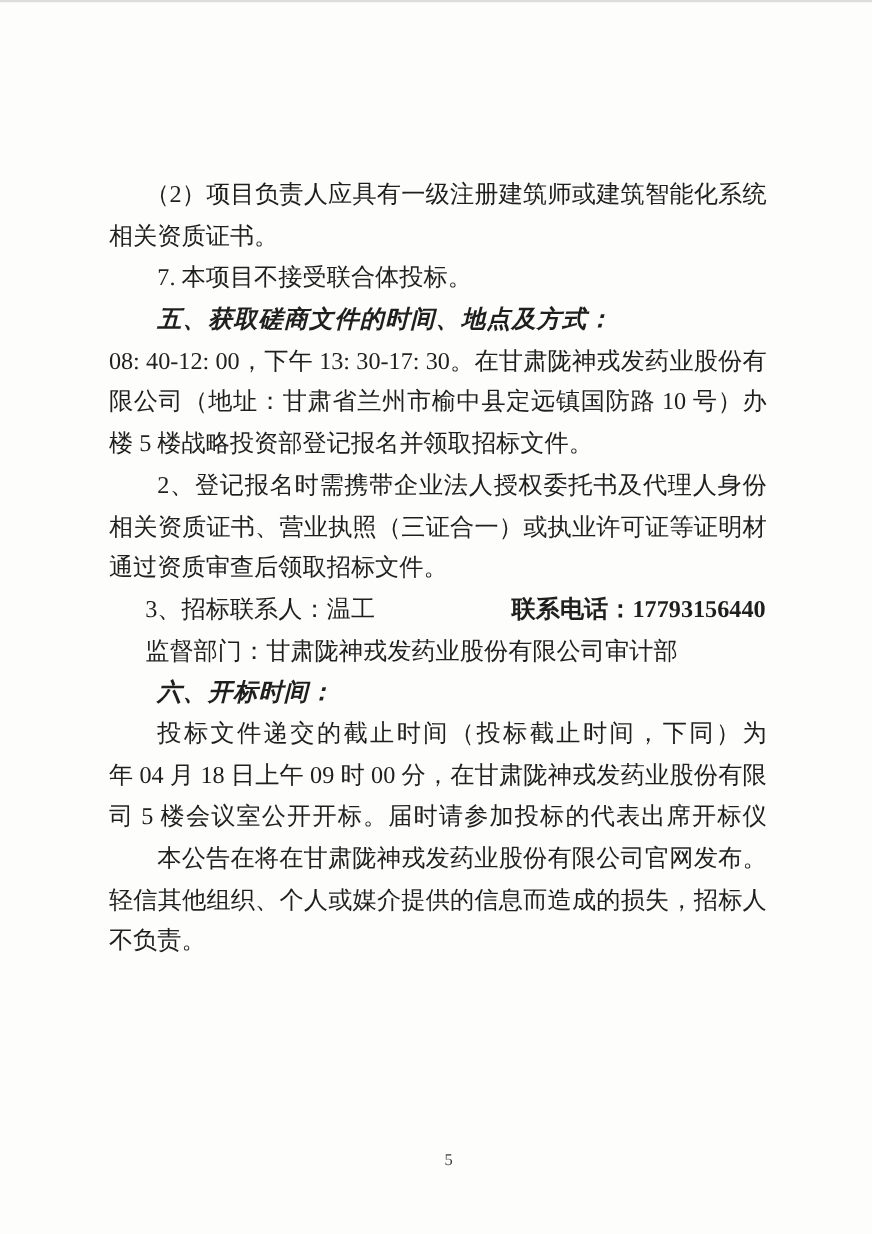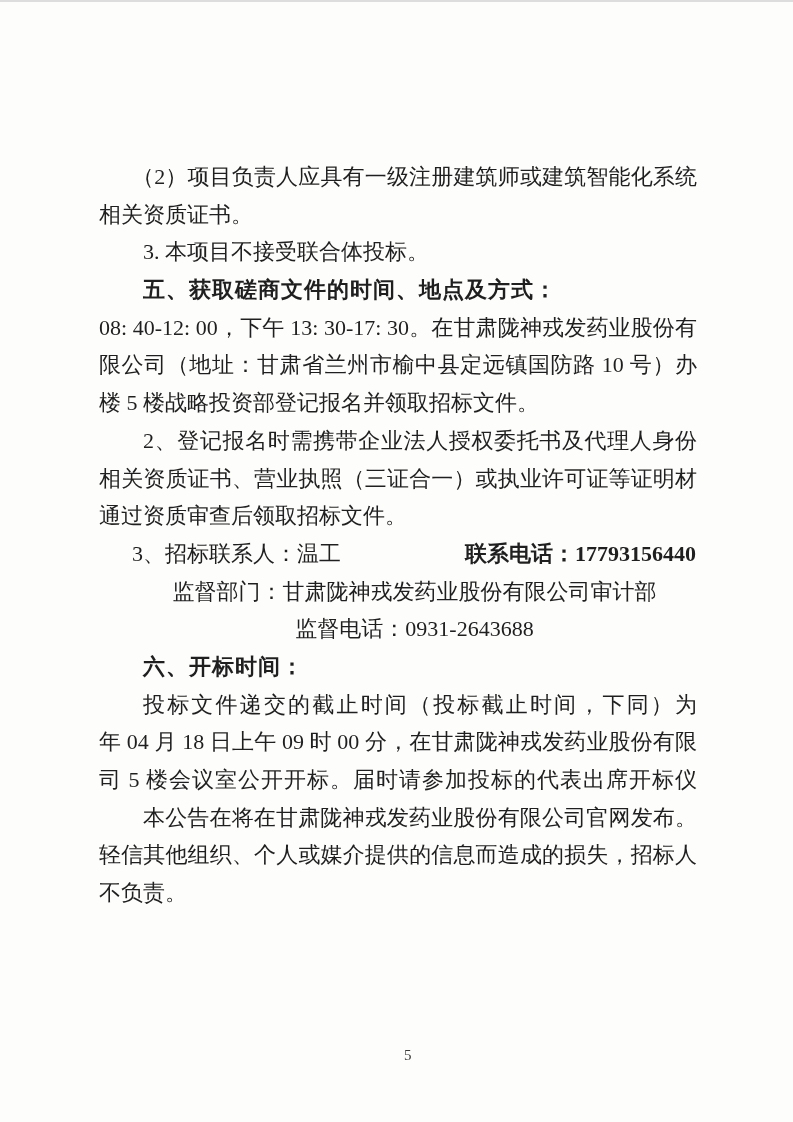--- a/index.html
+++ b/index.html
@@ -31,25 +31,26 @@
     width: 598px;
     font-size: 22px;
   }
   .ln {
     height: 37.7px;
     line-height: 37.7px;
     overflow: hidden;
     text-align: left;
   }
   .ind2  { text-indent: 44px; }
-  .ind15 { text-indent: 33px; text-align: center; }
+  .ind15 { text-indent: 33px; }
   .bold {
     font-weight: 700;
     font-family: "Liberation Sans", "DejaVu Sans", sans-serif;
     letter-spacing: 1px;
+    font-style: italic;
   }
   .fill {
     text-align: justify;
     text-align-last: justify;
   }
   .contact { position: relative; padding-left: 33px; }
   .contact .phone {
     position: absolute;
     left: 366px;
     top: 0;
@@ -66,37 +67,36 @@
 </style>
 </head>
 <body>
 
 <div class="page">
   <div class="scan-edge"></div>
 
   <div class="text-block">
     <div class="ln ind15 fill">（2）项目负责人应具有一级注册建筑师或建筑智能化系统设</div>
     <div class="ln">相关资质证书。</div>
-    <div class="ln ind2">3. 本项目不接受联合体投标。</div>
+    <div class="ln ind2">7. 本项目不接受联合体投标。</div>
 
     <div class="ln ind2 bold">五、获取磋商文件的时间、地点及方式：</div>
     <div class="ln fill">08: 40-12: 00，下午 13: 30-17: 30。在甘肃陇神戎发药业股份有</div>
     <div class="ln fill">限公司（地址：甘肃省兰州市榆中县定远镇国防路 10 号）办公</div>
     <div class="ln">楼 5 楼战略投资部登记报名并领取招标文件。</div>
 
     <div class="ln ind2 fill">2、登记报名时需携带企业法人授权委托书及代理人身份证、</div>
     <div class="ln fill">相关资质证书、营业执照（三证合一）或执业许可证等证明材料，</div>
     <div class="ln">通过资质审查后领取招标文件。</div>
 
     <div class="ln contact">
       <span>3、招标联系人：温工</span>
       <span class="phone">联系电话：17793156440</span>
     </div>
     <div class="ln ind15">监督部门：甘肃陇神戎发药业股份有限公司审计部</div>
-    <div class="ln ind15">监督电话：0931-2643688</div>
 
     <div class="ln ind2 bold">六、开标时间：</div>
     <div class="ln ind2 fill">投标文件递交的截止时间（投标截止时间，下同）为 2025</div>
     <div class="ln fill">年 04 月 18 日上午 09 时 00 分，在甘肃陇神戎发药业股份有限公</div>
     <div class="ln fill">司 5 楼会议室公开开标。届时请参加投标的代表出席开标仪式。</div>
 
     <div class="ln ind2 fill">本公告在将在甘肃陇神戎发药业股份有限公司官网发布。因</div>
     <div class="ln fill">轻信其他组织、个人或媒介提供的信息而造成的损失，招标人概</div>
     <div class="ln">不负责。</div>
   </div>

